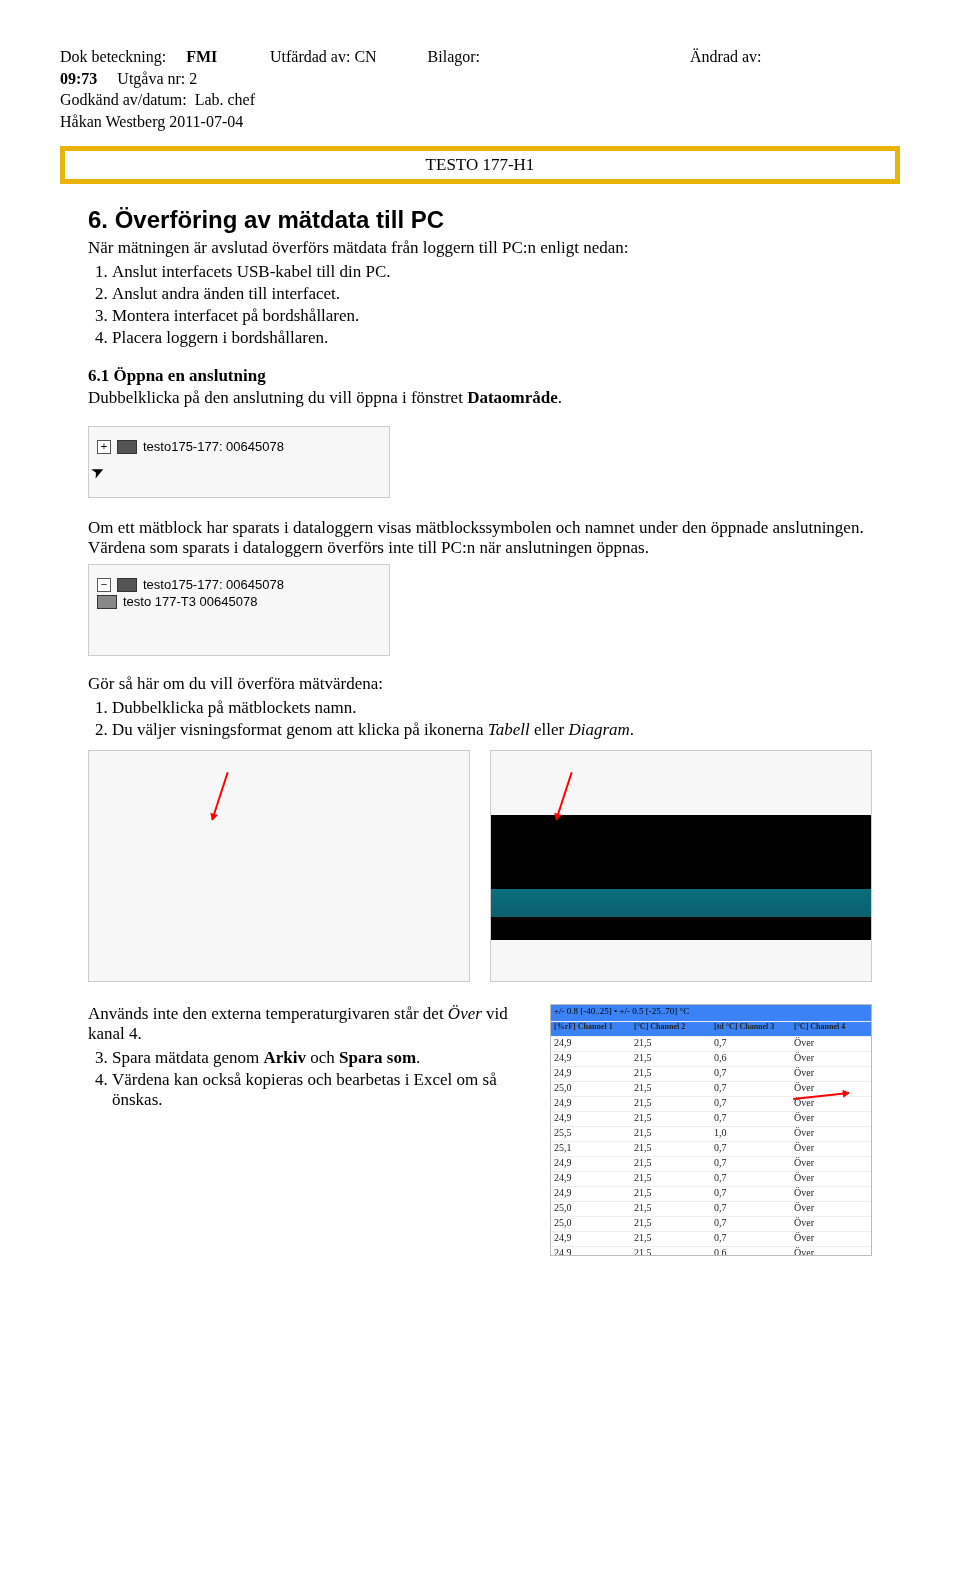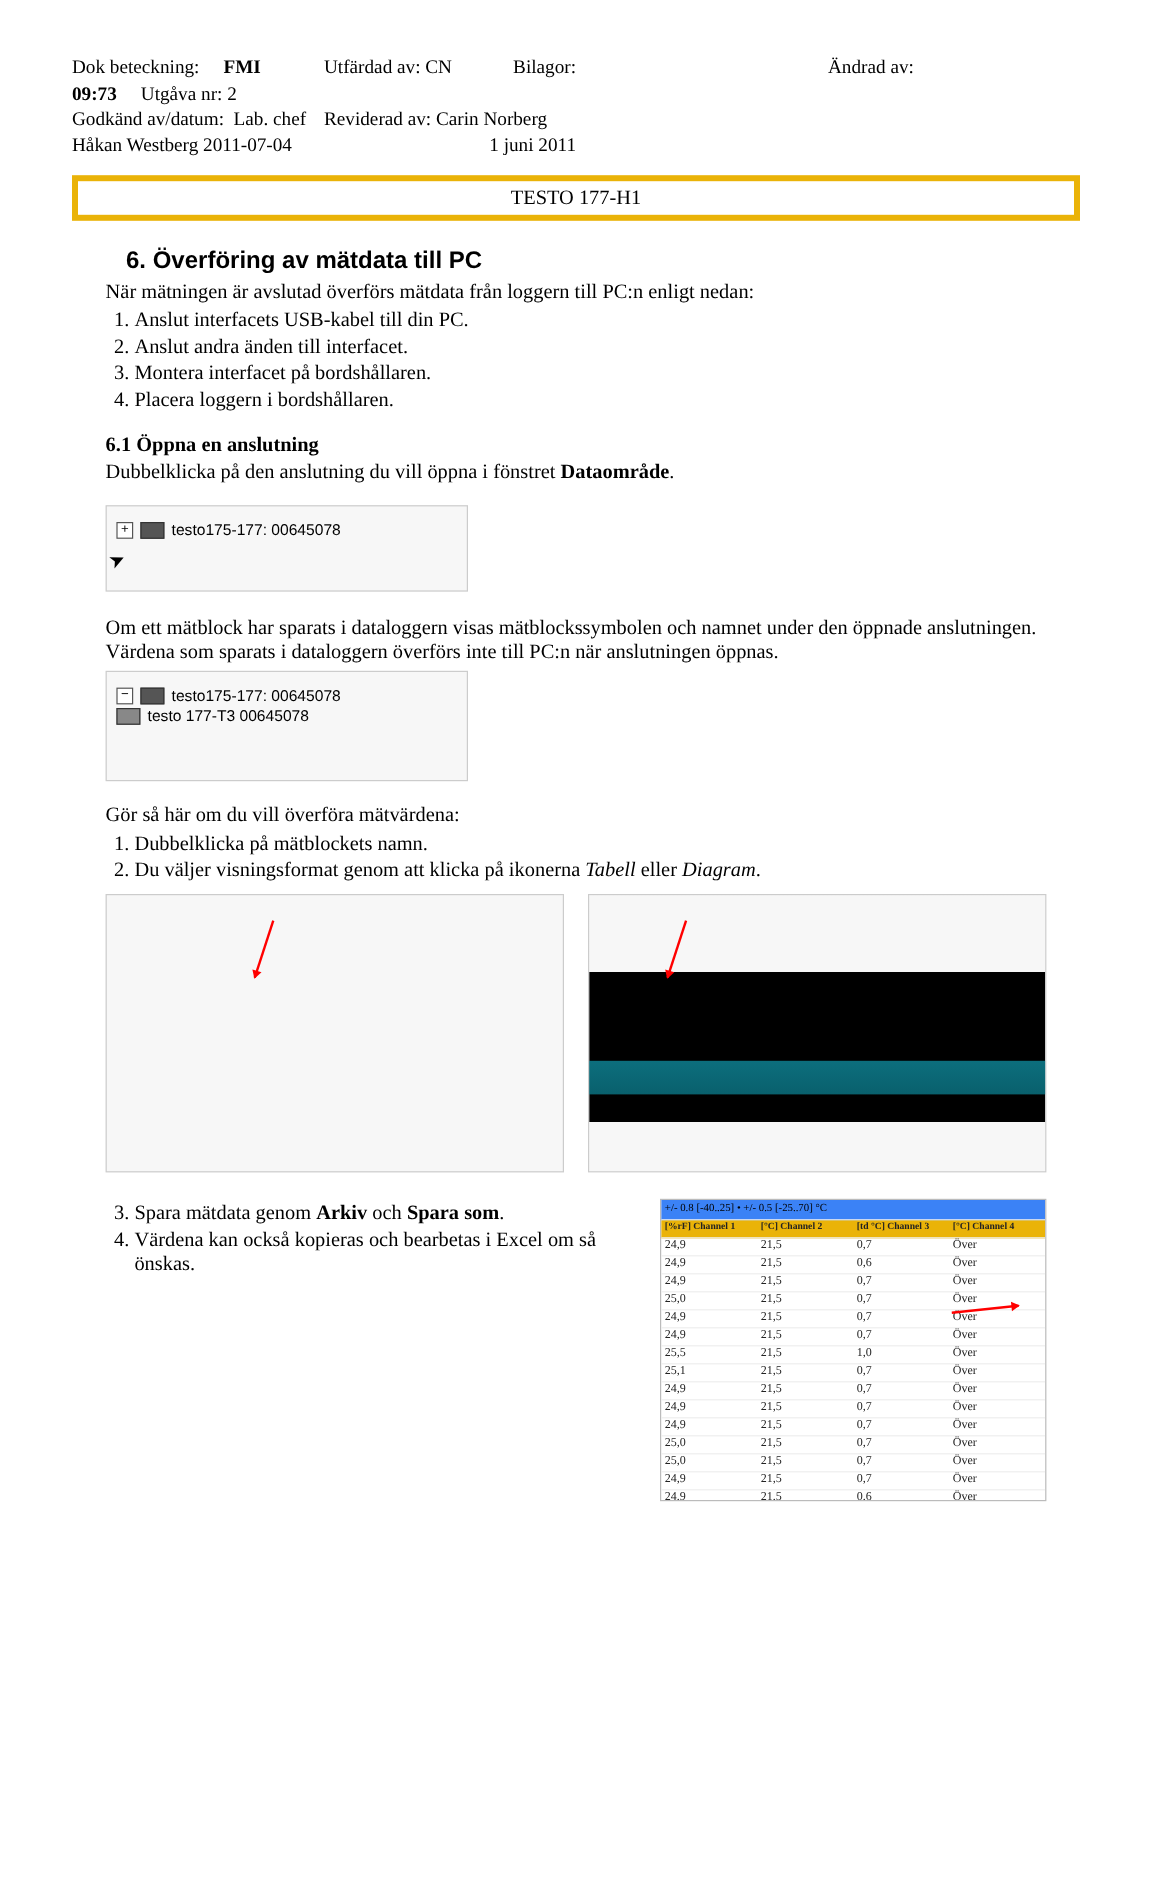--- a/index.html
+++ b/index.html
@@ -36,22 +36,22 @@
     text-align: center;
     font-size: 17px;
     padding: 4px 0;
     margin: 14px 0 22px 0;
   }
   
   .content { padding: 0 28px; }
   h2.sec {
     font-family: Arial, Helvetica, sans-serif;
     font-weight: bold;
-    font-size: 20px;
-    margin: 18px 0 4px 17px;
+    font-size: 24px;
+    margin: 18px 0 4px 0;
   }
   .para { margin: 0 0 4px 0; }
   ol.numlist {
     margin: 2px 0 10px 0;
     padding-left: 24px;
   }
   ol.numlist li { margin: 2px 0; }
   .subhead {
     font-weight: bold;
     font-size: 17px;
@@ -184,24 +184,20 @@
     </div>
     <div>
       <span>Utfärdad av: CN</span>
       <span style="float:right">Bilagor:</span>
     </div>
     <div></div>
     <div>Ändrad av:</div>
     <div>
       <span>Godkänd av/datum:</span>&nbsp;
       <span>Lab. chef Håkan Westberg 2011-07-04</span>
-    </div>
-    <div>
-      <span>Reviderad av: Carin Norberg</span>
-      <span style="float:right">1 juni 2011</span>
     </div>
   </div>
 
   <div class="boxed">TESTO 177-H1</div>
 
   <div class="content">
 
     <h2 class="sec">6. Överföring av mätdata till PC</h2>
     <p class="para">När mätningen är avslutad överförs mätdata från loggern till PC:n enligt nedan:</p>
     <ol class="numlist">
@@ -258,32 +254,35 @@
         <div class="redline"></div>
       </div>
       <div class="imgbox img-chart">
         <div class="redline"></div>
         <div class="cyanband"></div>
       </div>
     </div>
 
     <div class="bottom-row">
       <div class="bottom-left">
+        <p class="para">
+          <span>Används inte den externa temperaturgivaren står det </span><span class="ital">Över</span><span> vid kanal 4.</span>
+        </p>
         <ol class="numlist" start="3">
           <li>
             <span>Spara mätdata genom </span><strong>Arkiv</strong><span> och </span><strong>Spara som</strong><span>.</span>
           </li>
           <li>Värdena kan också kopieras och bearbetas i Excel om så önskas.</li>
         </ol>
       </div>
 
       <div class="img-table" id="dtbl">
 
       <div class="stripe" style="background: #3b82f6; font-size: 9px; padding: 1px 3px;">+/- 0.8 [-40..25] • +/- 0.5 [-25..70] °C</div>
-          <div class="stripe" style="background: #eab308; font-weight: bold; font-size: 8px;">
+          <div class="stripe" style="background: #3b82f6; font-weight: bold; font-size: 8px;">
             <div class="cell">[%rF] Channel 1</div>
             <div class="cell">[°C] Channel 2</div>
             <div class="cell">[td °C] Channel 3</div>
             <div class="cell">[°C] Channel 4</div>
           </div>
           <div class="stripe">
             <div class="cell">24,9</div>
             <div class="cell">21,5</div>
             <div class="cell">0,7</div>
             <div class="cell">Över</div>

